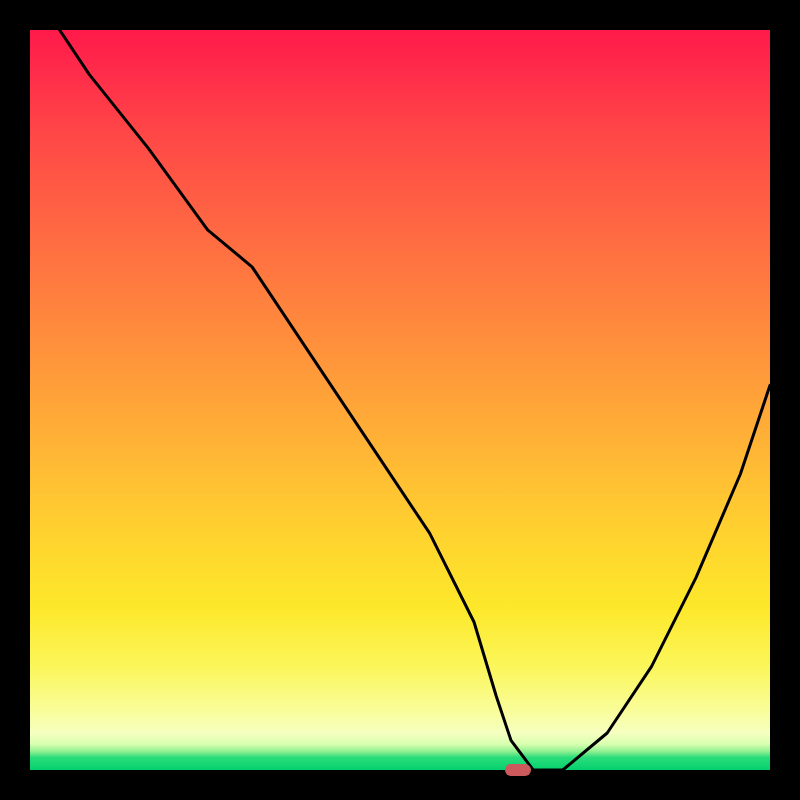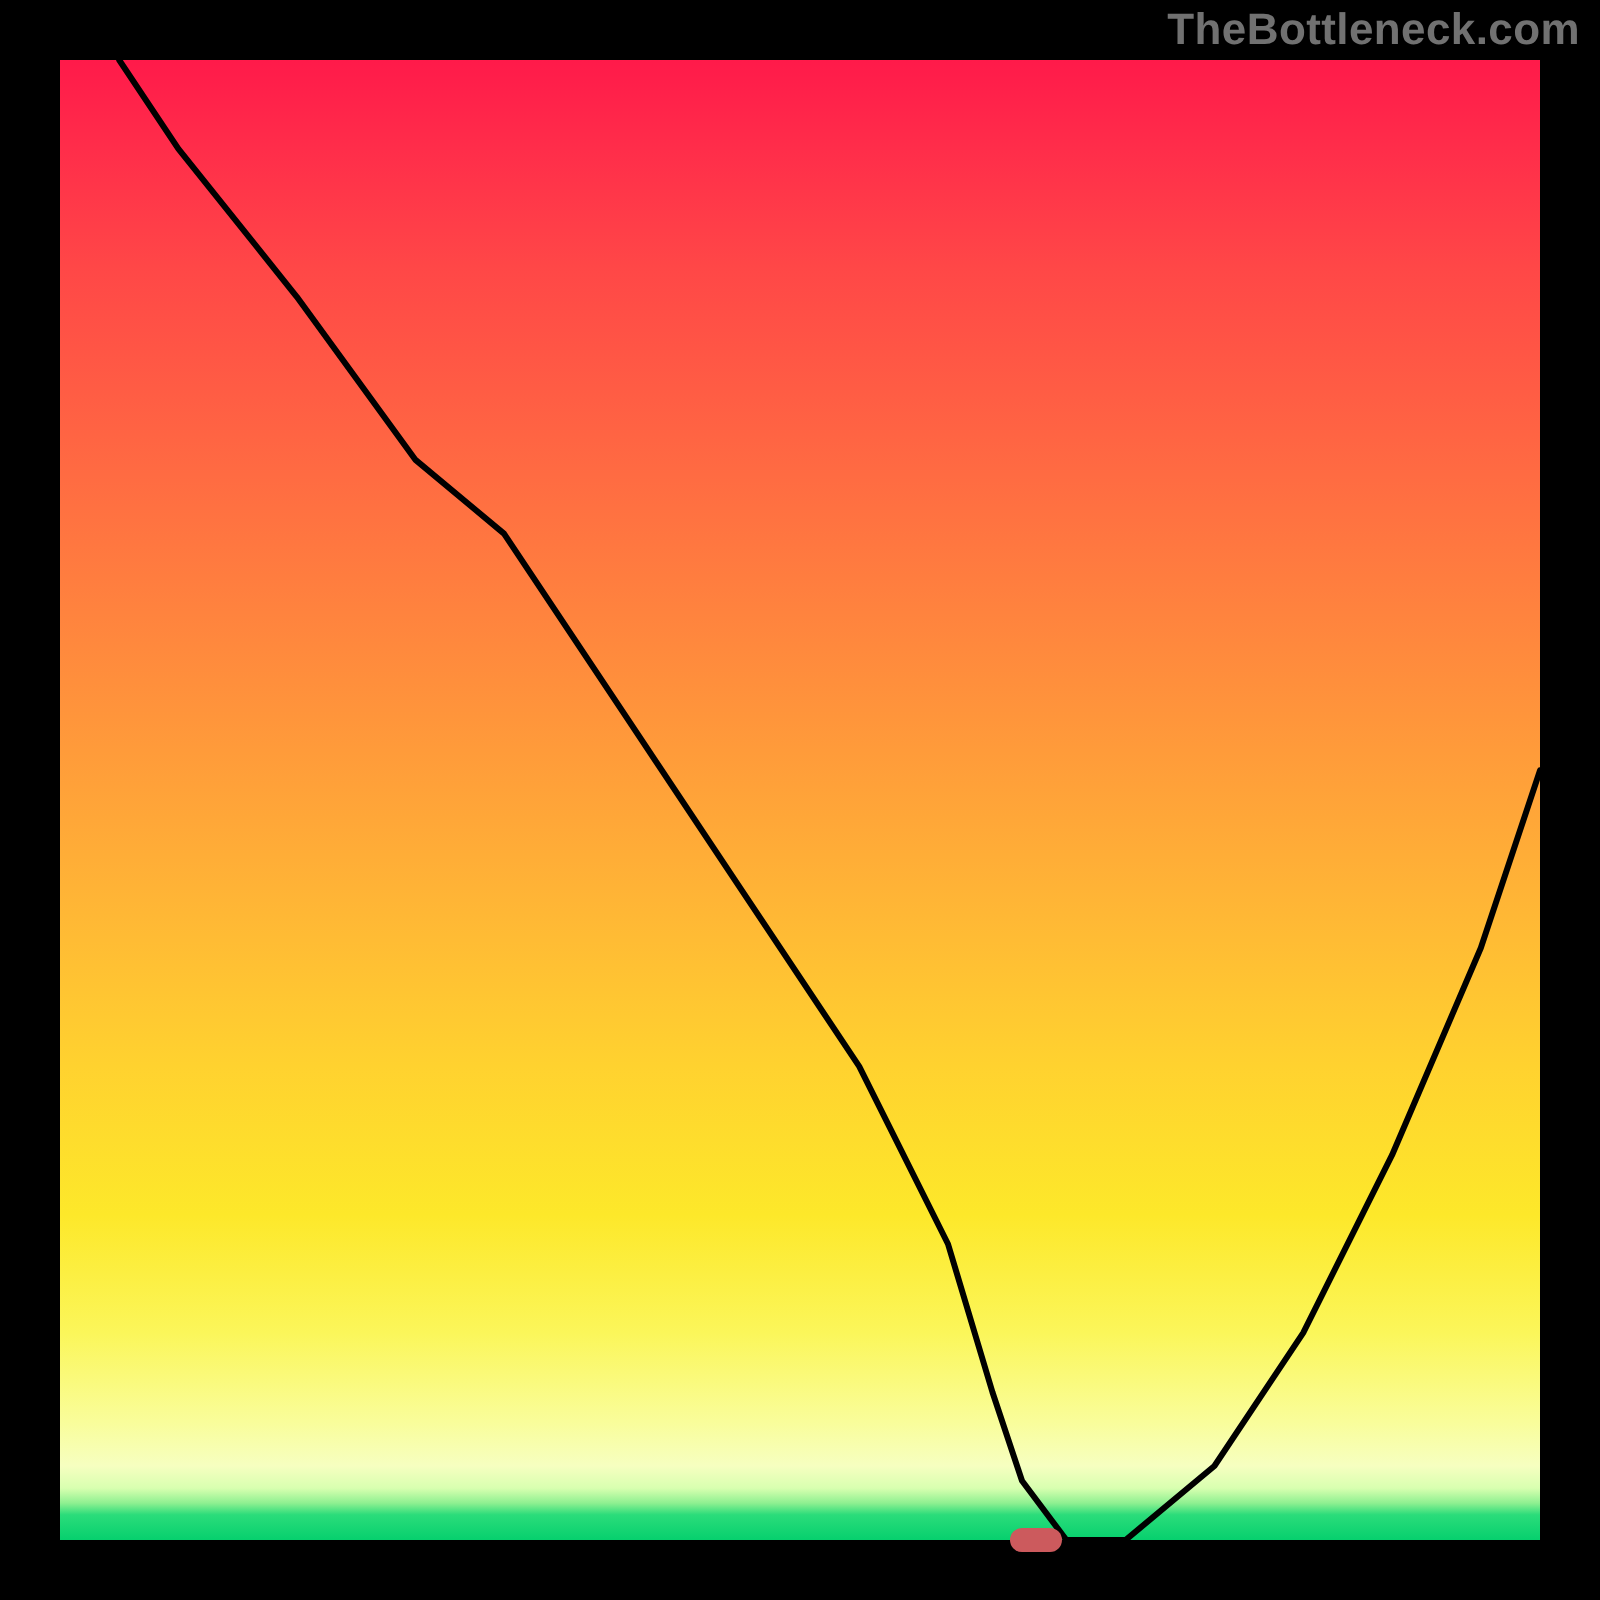--- a/index.html
+++ b/index.html
@@ -67,21 +67,20 @@
     border-radius: 6px;
     background: #cc5a5d;
     transform: translate(-50%, -50%);
   }
 </style>
 </head>
 <body>
 
 <div class="frame">
 
-  <div class="watermark">TheBottleneck.com</div>
 
   <div class="plot">
 
     <svg class="curve" viewBox="0 0 740 740" preserveAspectRatio="none">
       <path id="curve-path" fill="none" stroke="#000" stroke-width="3" stroke-linecap="round" stroke-linejoin="round" d="M29.6 0.0 L59.2 44.4 L118.4 118.4 L177.6 199.8 L222.0 236.8 L281.2 325.6 L340.4 414.4 L399.6 503.2 L444.0 592.0 L466.2 666.0 L481.0 710.4 L503.2 740.0 L532.8 740.0 L577.2 703.0 L621.6 636.4 L666.0 547.6 L710.4 444.0 L740.0 355.2"></path>
     </svg>
 
     <div class="marker" id="marker" style="left: 488.4px; top: 740px;"></div>
 
   </div>

